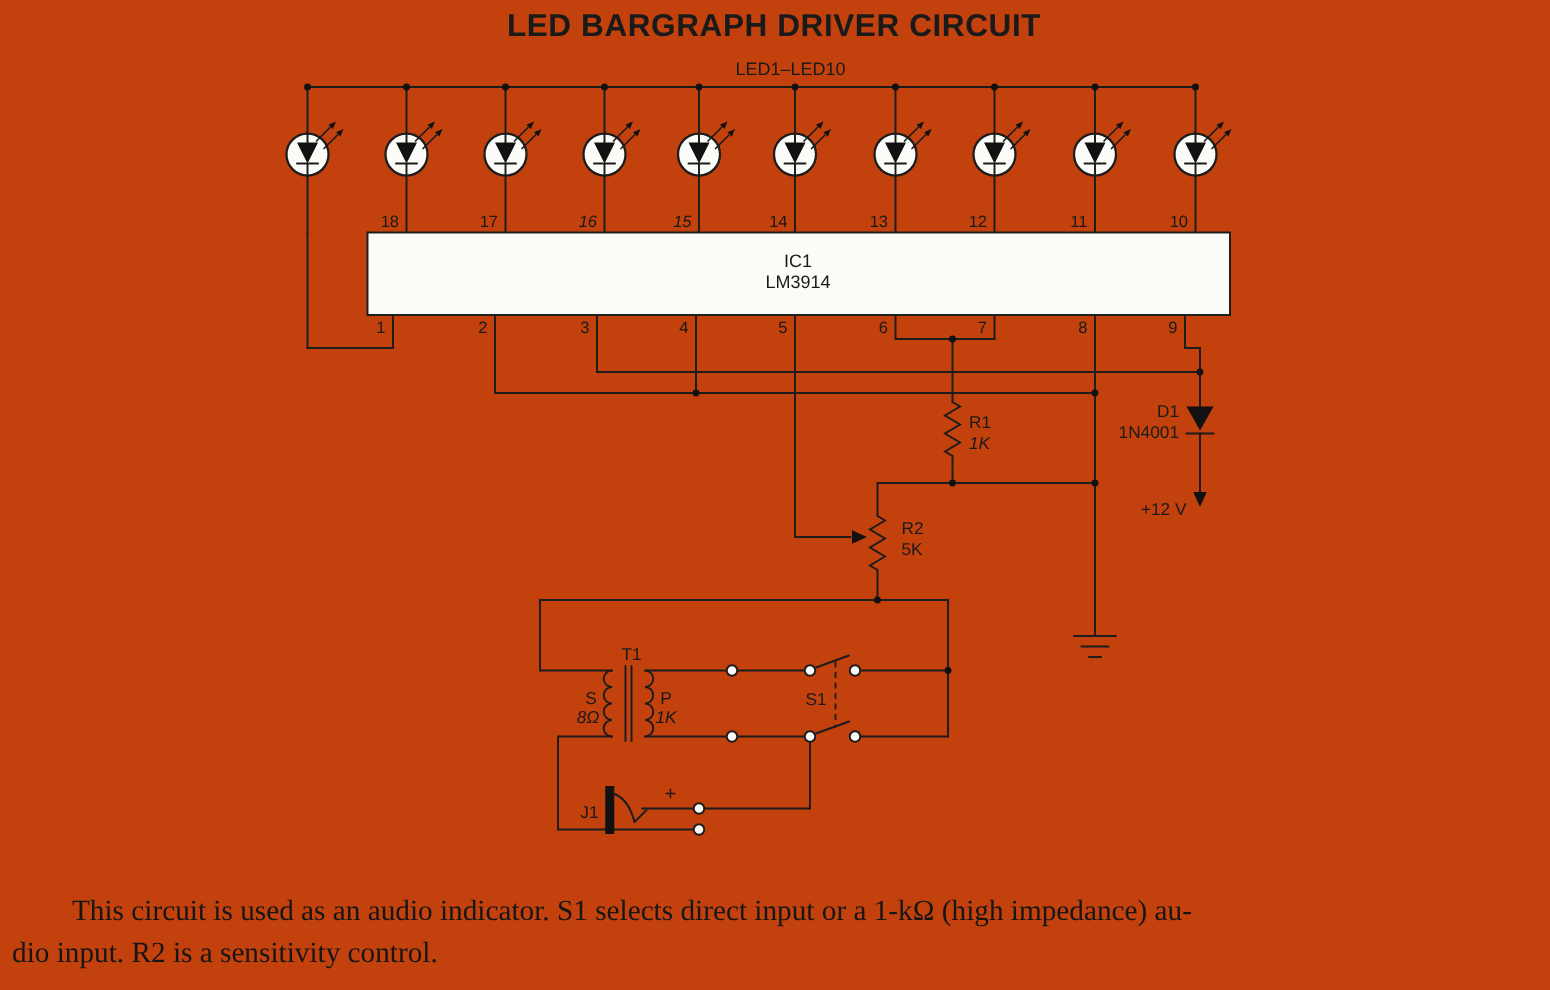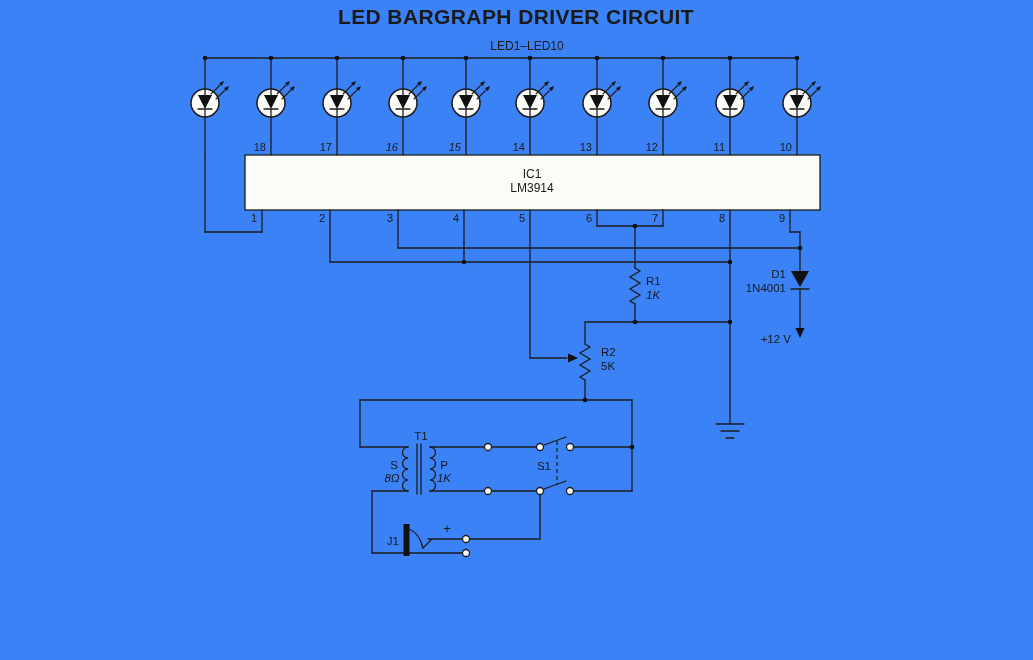--- a/index.html
+++ b/index.html
@@ -1,16 +1,16 @@
 <!DOCTYPE html>
 <html><head>
 <meta charset="utf-8">
 <style>
   html,body{margin:0;padding:0;background:#fbfbf8;}
-  .page{position:relative;width:1033px;height:660px;background:#3b82f6;overflow:hidden;
+  .page{position:relative;width:1033px;height:660px;background:#c2410c;overflow:hidden;
         font-family:"Liberation Sans",sans-serif;color:#1a1a1a;}
   svg{display:block;}
   svg text{font-family:"Liberation Sans",sans-serif;fill:#1a1a1a;}
   .t-title{font-size:21px;font-weight:bold;letter-spacing:.4px;}
   .t-lbl{font-size:12px;}
   .t-pin{font-size:11px;}
   .t-comp{font-size:11.5px;}
   .t-ital{font-size:11.5px;font-style:italic;}
   .t-plus{font-size:13px;}
   .wire{stroke:#1c1c1c;stroke-width:1.3;fill:none;stroke-linecap:round;}
@@ -221,14 +221,18 @@
     <circle class="dot" cx="464" cy="262" r="2.3"></circle>
     <circle class="dot" cx="730" cy="262" r="2.3"></circle>
     <circle class="dot" cx="635" cy="226" r="2.3"></circle>
     <circle class="dot" cx="635" cy="322" r="2.3"></circle>
     <circle class="dot" cx="730" cy="322" r="2.3"></circle>
     <circle class="dot" cx="585" cy="400" r="2.3"></circle>
     <circle class="dot" cx="632" cy="447" r="2.3"></circle>
   </g>
 </svg>
 
+<p class="caption">
+  <span class="indent">This circuit is used as an audio indicator. S1 selects direct input or a 1-kΩ (high impedance) au-</span><br>
+  <span>dio input. R2 is a sensitivity control.</span>
+</p>
 
 </div>
 
 </body></html>

